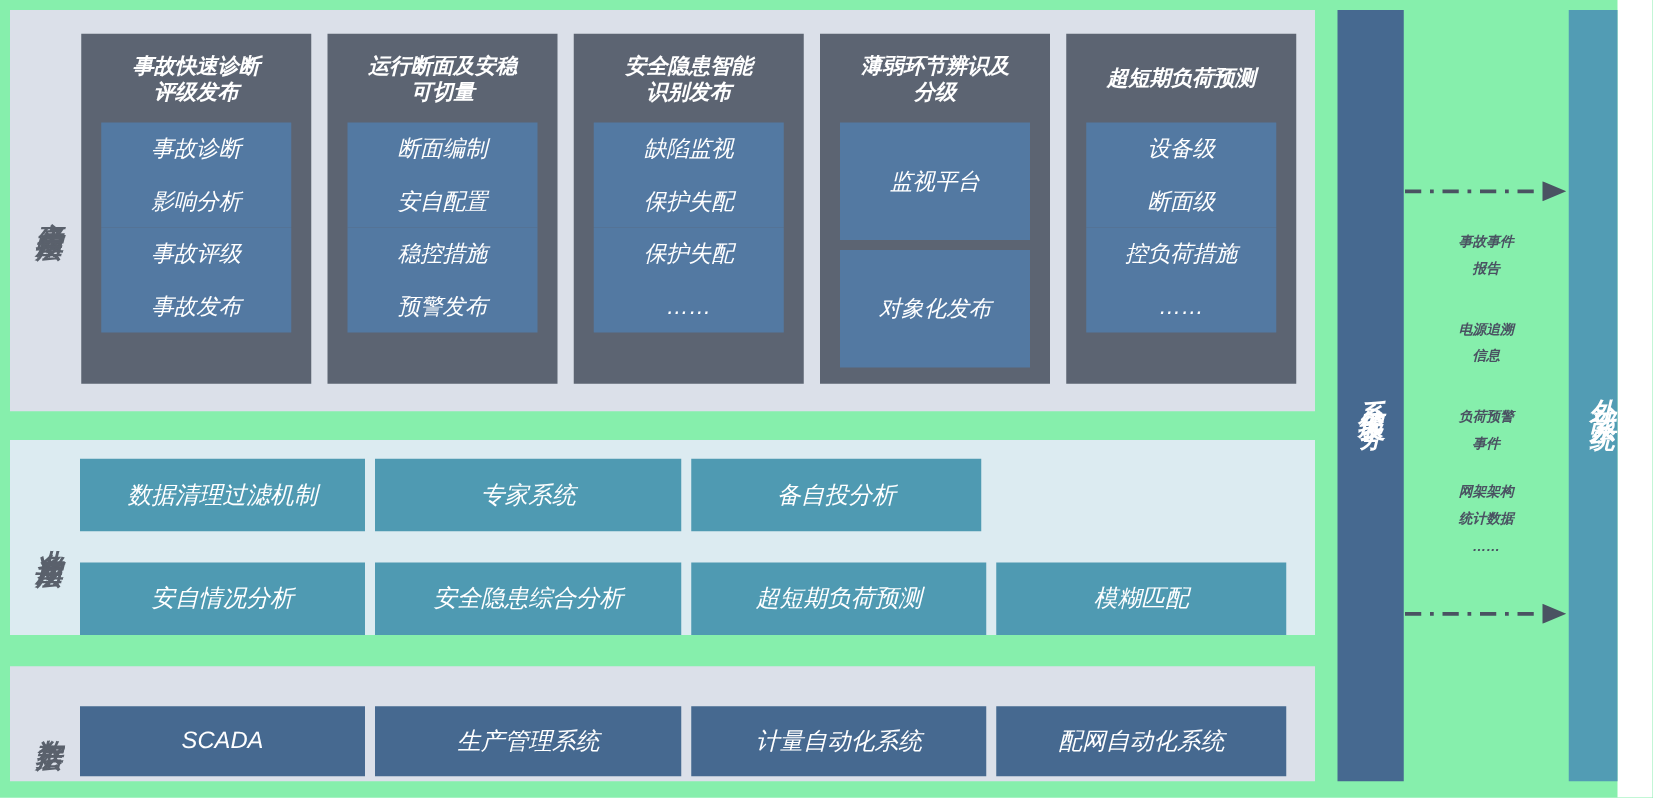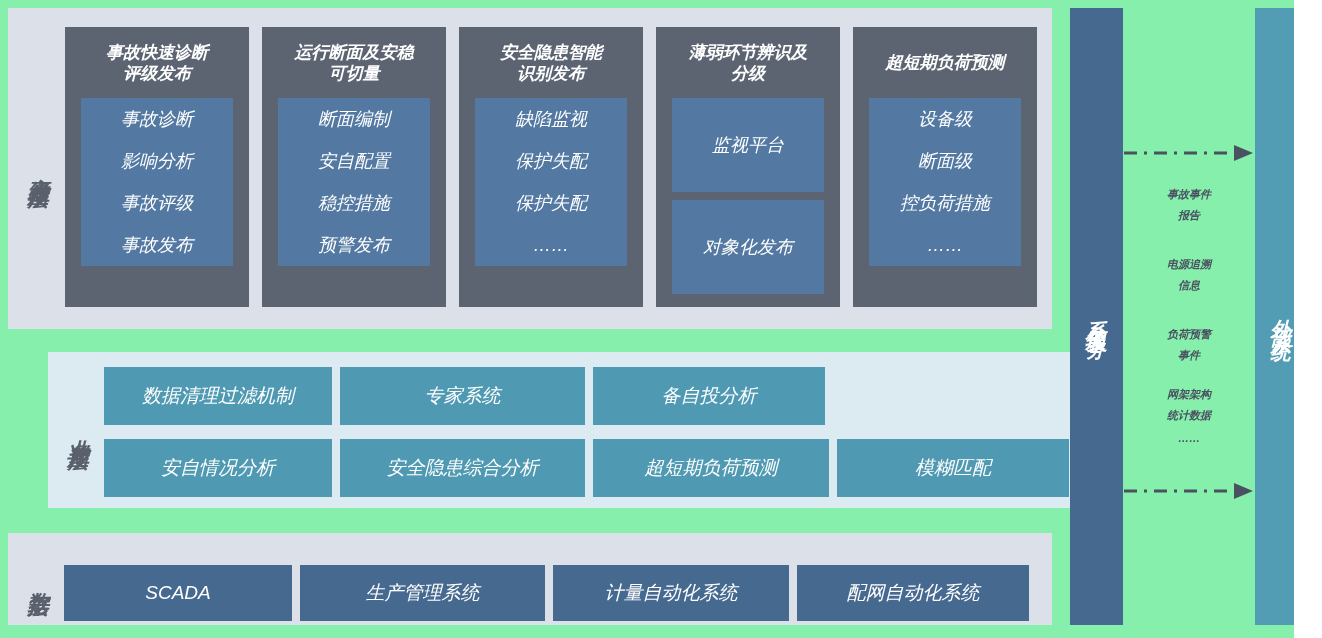--- a/index.html
+++ b/index.html
@@ -2,21 +2,21 @@
 <html><head>
 <meta charset="utf-8">
 <style>
   * { margin:0; padding:0; box-sizing:border-box; }
   body { background:#ffffff; font-family:"Liberation Sans", sans-serif; }
   .page { position:relative; width:1294px; height:638px; background:#86efac; overflow:hidden;font-style:italic; }
 
   
   .band { position:absolute; left:8px; width:1044px; }
   .band-top { top:8px; height:321px; background:#dbe0e9; }
-  .band-mid { top:352px; height:156px; background:#dcebf1;margin-left:40px; }
+  .band-mid { top:352px; height:156px; background:#dcebf1; }
   .band-bottom { top:533px; height:92px; background:#dbe0e9; }
 
   .band-gutter { position:absolute; left:0; top:0; bottom:0; width:60px;
                  display:flex; align-items:center; justify-content:center; }
   .band-label { writing-mode:vertical-rl; text-orientation:upright;
                 font-size:21px; font-weight:bold; color:#5a616c; letter-spacing:3px; }
 
   
   .panels { position:absolute; left:57px; top:19px; display:flex; gap:13px; }
   .panel { width:184px; height:280px; background:#5c6472; padding:0 16px; }
@@ -25,21 +25,21 @@
                  line-height:21px; white-space:pre-line; }
   .panel-items { display:flex; flex-direction:column; gap:0; }
   .panel-btn { height:42px; background:#5379a2; color:#ffffff; font-size:18px;
                display:flex; align-items:center; justify-content:center; }
   .panel-items.tall { gap:8px; }
   .panel-items.tall .panel-btn { height:94px; }
 
   
   .row { position:absolute; left:56px; display:flex; gap:8px; }
   .row-biz-1 { top:15px; }
-  .row-biz-2 { top:87px; }
+  .row-biz-2 { top:98px; }
   .row-data { top:32px; }
   .biz-btn { height:58px; background:#4f9ab2; color:#ffffff; font-size:19px;
              display:flex; align-items:center; justify-content:center; }
   .data-btn { height:56px; background:#466990; color:#ffffff; font-size:19px;
               display:flex; align-items:center; justify-content:center; }
   .c1 { width:228px; } .c2 { width:245px; } .c3 { width:236px; } .c4 { width:232px; }
 
   
   .vbar { position:absolute; top:8px; width:53px; height:617px;
           display:flex; align-items:center; justify-content:center; }

